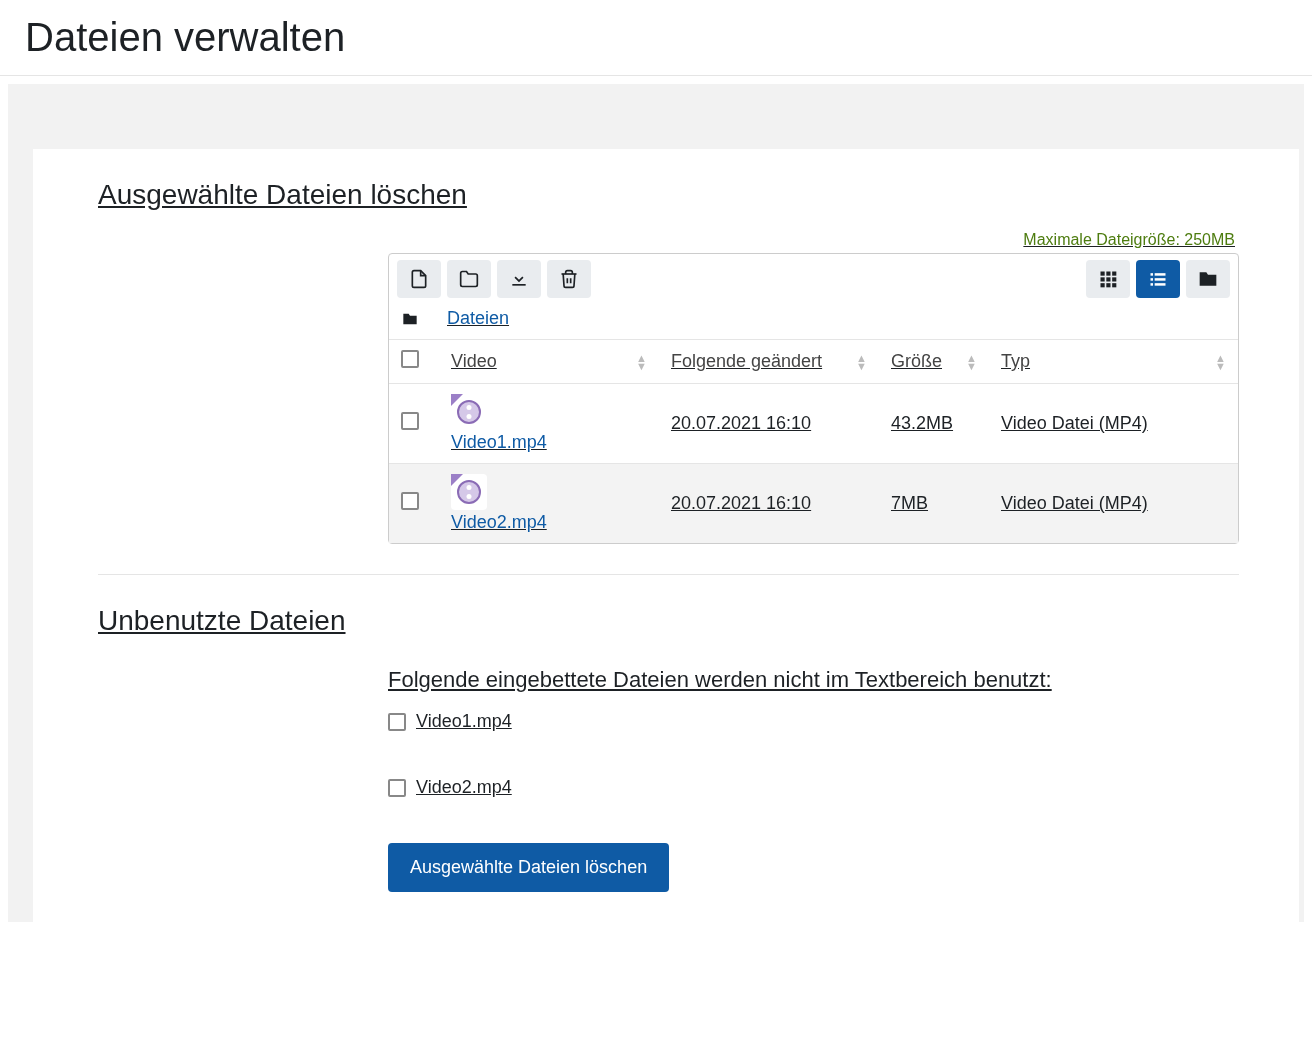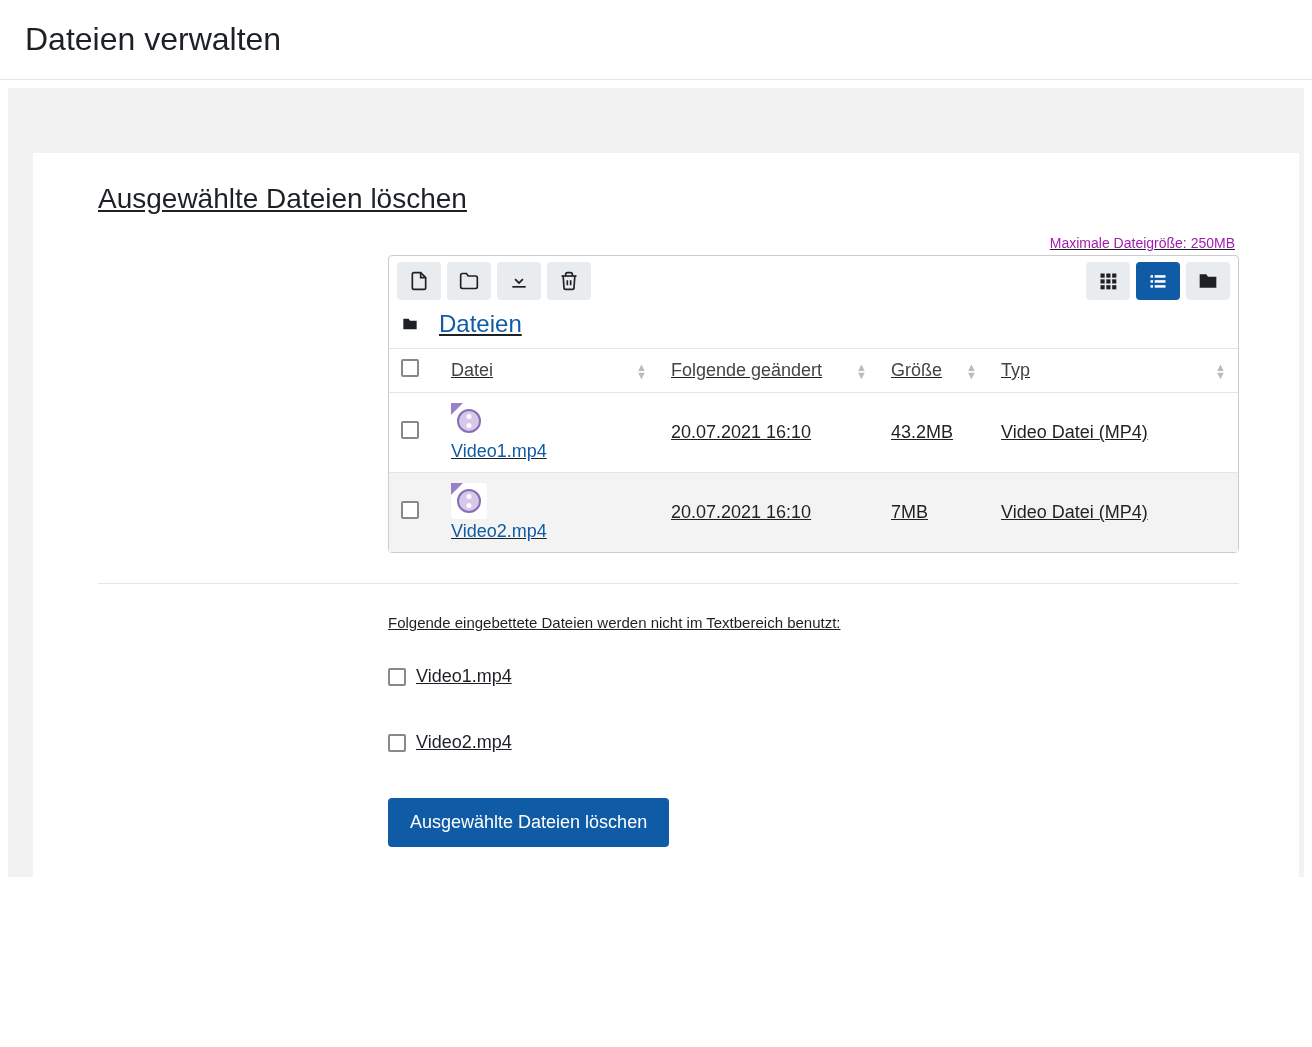--- a/index.html
+++ b/index.html
@@ -1,28 +1,28 @@
 <!DOCTYPE html>
 <html><head>
   <meta charset="utf-8">
   <style>
     * { box-sizing: border-box; margin: 0; padding: 0; }
     body { font-family: Arial, Helvetica, sans-serif; background: #fff; color: #1d2125; }
-    .page-title { font-size: 32px; font-weight: 400; padding: 21px 25px; border-bottom: 1px solid #e5e5e5; }
+    .page-title { font-size: 40px; font-weight: 400; padding: 15px 25px; border-bottom: 1px solid #e5e5e5; }
     .outer-card { background: #f2f2f2; margin: 8px 8px 0 8px; padding: 65px 5px 0 25px; text-decoration: underline; }
     .inner-card { background: #fff; padding: 30px 60px 30px 65px; }
     .section-title { font-size: 28px; font-weight: 400; margin-bottom: 20px; }
-    .max-size { text-align: right; font-size: 14px; color: #a21caf; margin-bottom: 4px; padding-right: 4px; }
+    .max-size { text-align: right; font-size: 16px; color: #4d7c0f; margin-bottom: 4px; padding-right: 4px; }
     .filepicker { border: 1px solid #ccc; border-radius: 4px; margin-left: 290px; }
     .toolbar { display: flex; justify-content: space-between; padding: 6px 8px; }
     .toolbar-left, .toolbar-right { display: flex; gap: 6px; }
     .tool-btn { width: 44px; height: 38px; background: #e9ecef; border: none; border-radius: 4px; display: flex; align-items: center; justify-content: center; cursor: pointer; }
     .tool-btn.active { background: #0f5ba5; color: #fff; }
     .tool-btn svg { width: 20px; height: 20px; }
-    .breadcrumb { padding: 4px 12px 10px 12px; display: flex; align-items: center; gap: 20px; font-size: 24px; }
+    .breadcrumb { padding: 4px 12px 10px 12px; display: flex; align-items: center; gap: 28px; font-size: 18px; }
     .breadcrumb a { color: #0f5ba5; text-decoration: none; }
     .folder-icon-sm { width: 18px; height: 16px; fill: #1d2125; }
     .file-table { width: 100%; border-collapse: collapse; }
     .file-table th, .file-table td { text-align: left; padding: 10px 12px; font-size: 18px; border-top: 1px solid #e5e5e5; }
     .file-table th { font-weight: 400; color: #444; background: #fff; position: relative; }
     .file-table th .sort-arrows { position: absolute; right: 12px; top: 50%; transform: translateY(-50%); color: #bbb; font-size: 11px; line-height: 8px; }
     .file-table tbody tr:nth-child(even) { background: #f3f3f3; }
     .checkbox { width: 18px; height: 18px; border: 2px solid #888; border-radius: 2px; display: inline-block; cursor: pointer; background:#fff;}
     .file-cell { display: flex; flex-direction: column; align-items: flex-start; gap: 2px; }
     .video-thumb { width: 36px; height: 36px; background: #fff; border-radius: 4px; position: relative; display:flex; align-items:center; justify-content:center; }
@@ -32,21 +32,21 @@
     .reel::before { top:3px; left:50%; transform:translateX(-50%);}
     .reel::after { bottom:3px; left:50%; transform:translateX(-50%);}
     .file-link { color: #0f5ba5; text-decoration: none; font-size: 18px; }
     .col-checkbox { width: 50px; }
     .col-name { width: 220px; }
     .col-modified { width: 220px; }
     .col-size { width: 110px; }
     .divider { border-top: 1px solid #e5e5e5; margin: 30px 0; }
     .unused-section .section-title { margin-bottom: 30px; }
     .unused-content { margin-left: 290px; }
-    .unused-desc { font-size: 15px; margin-bottom: 35px; }
+    .unused-desc { font-size: 22px; margin-bottom: 18px; }
     .check-row { display: flex; align-items: center; gap: 10px; font-size: 18px; margin-bottom: 45px; }
     .primary-btn { background: #0f5ba5; color: #fff; border: none; padding: 14px 22px; font-size: 18px; border-radius: 4px; cursor: pointer; }
   </style>
 </head>
 <body>
 
 <h1 class="page-title">Dateien verwalten</h1>
 
 <div class="outer-card">
   <div class="inner-card">
@@ -123,21 +123,21 @@
         <a href="#">Dateien</a>
       </div>
 
       <table class="file-table">
         <thead>
           <tr>
             <th class="col-checkbox">
               <span class="checkbox"></span>
             </th>
             <th class="col-name">
-              <span>Datei</span>
+              <span>Video</span>
               <span class="sort-arrows">▲<br>▼</span>
             </th>
             <th class="col-modified">
               <span>Folgende geändert</span>
               <span class="sort-arrows">▲<br>▼</span>
             </th>
             <th class="col-size">
               <span>Größe</span>
               <span class="sort-arrows">▲<br>▼</span>
             </th>
@@ -176,20 +176,21 @@
             <td>7MB</td>
             <td>Video Datei (MP4)</td>
           </tr>
         </tbody>
       </table>
     </div>
 
     <div class="divider"></div>
 
     <div class="unused-section">
+      <h2 class="section-title">Unbenutzte Dateien</h2>
       <div class="unused-content">
         <p class="unused-desc">Folgende eingebettete Dateien werden nicht im Textbereich benutzt:</p>
 
         <div class="check-row">
           <span class="checkbox"></span>
           <span>Video1.mp4</span>
         </div>
 
         <div class="check-row">
           <span class="checkbox"></span>

